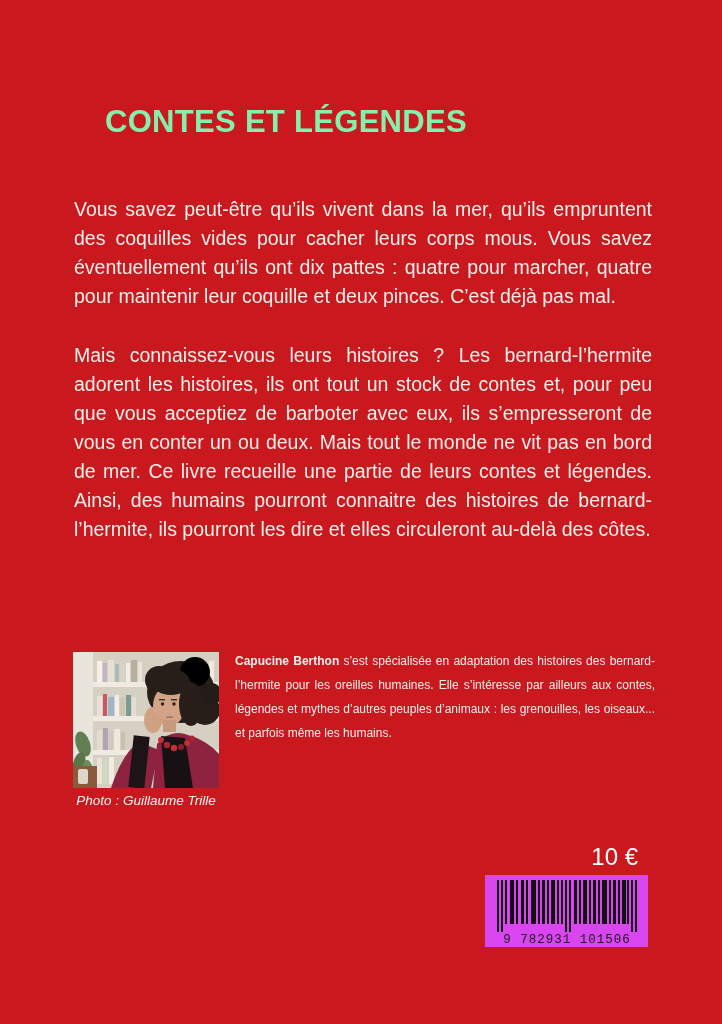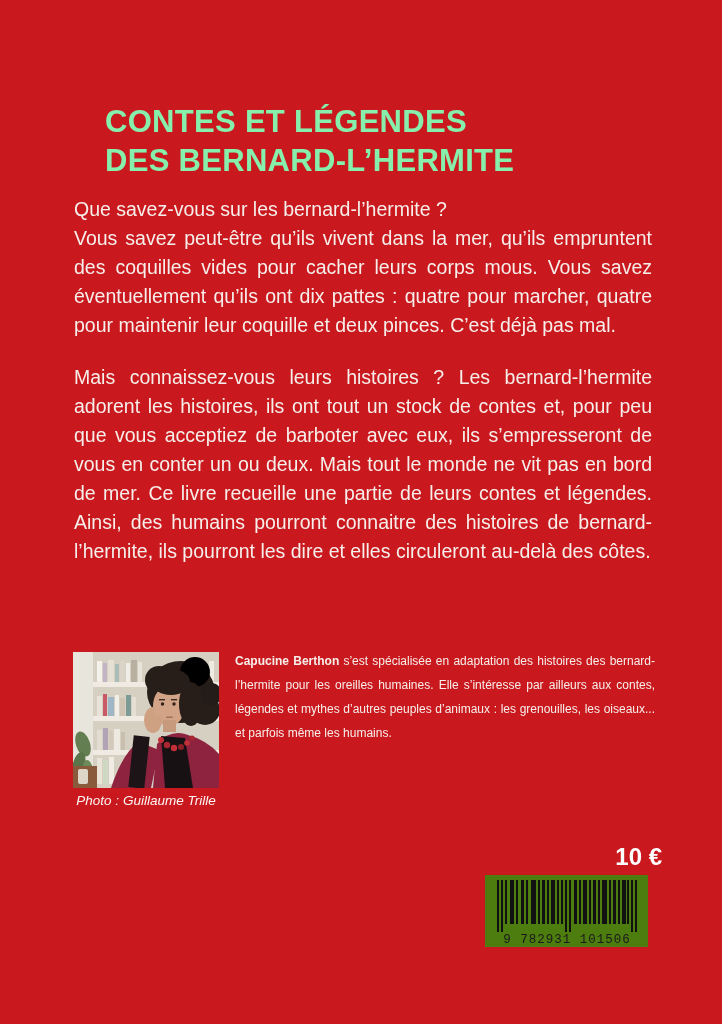--- a/index.html
+++ b/index.html
@@ -29,21 +29,21 @@
   .synopsis {
     position:absolute;
     left:74px; top:195px;
     width:578px;
     font-size:19.5px;
     line-height:29px;
     text-align:justify;
     color:#f6eeea;
   }
   .synopsis p { margin:0; }
-  .synopsis p.gap { margin-top:23px; }
+  .synopsis p.gap { margin-top:30px; }
   .author-section {
     position:absolute;
     left:73px; top:652px;
     width:582px;
     display:flex;
     gap:16px;
     align-items:flex-start;
   }
   .photo-col { width:146px; flex:none; }
   .photo-frame {
@@ -62,30 +62,30 @@
     flex:1;
     font-size:12px;
     line-height:24px;
     text-align:justify;
     margin-top:-3px;
     color:#f6eeea;
   }
   .bio .author-name { font-weight:700; }
   .price {
     position:absolute;
-    top:843px; right:60px;
+    top:843px; right:84px;
     font-size:24px;
-    font-weight:700;
+    font-weight:400;
     color:#ffffff;
   }
   .barcode-box {
     position:absolute;
     top:875px; right:74px;
     width:163px; height:72px;
-    background:#4d7c0f;
+    background:#d946ef;
   }
   .barcode-box svg { display:block; width:163px; height:72px; }
   .isbn-text {
     font-family:"Liberation Mono", monospace;
     font-size:12.5px;
     fill:#1a1a1a;
     letter-spacing:1px;
   }
   .credit {
     position:absolute;
@@ -95,25 +95,23 @@
     color:#fbf5f2;
   }
 </style>
 </head>
 <body>
 
 <div class="page">
 
   <h1 class="title">
     <span>CONTES ET LÉGENDES</span>
-    <span>DES BERNARD-L’HERMITE</span>
   </h1>
 
   <div class="synopsis">
-    <p>Que savez-vous sur les bernard-l’hermite ?</p>
     <p>Vous savez peut-être qu’ils vivent dans la mer, qu’ils empruntent des coquilles vides pour cacher leurs corps mous. Vous savez éventuellement qu’ils ont dix pattes : quatre pour marcher, quatre pour maintenir leur coquille et deux pinces. C’est déjà pas mal.</p>
     <p class="gap">Mais connaissez-vous leurs histoires ? Les bernard-l’hermite adorent les histoires, ils ont tout un stock de contes et, pour peu que vous acceptiez de barboter avec eux, ils s’empresseront de vous en conter un ou deux. Mais tout le monde ne vit pas en bord de mer. Ce livre recueille une partie de leurs contes et légendes. Ainsi, des humains pourront connaitre des histoires de bernard-l’hermite, ils pourront les dire et elles circuleront au-delà des côtes.</p>
   </div>
 
   <div class="author-section">
     <div class="photo-col">
       <svg class="photo-frame" viewBox="0 0 146 136" aria-hidden="true">
 
         <rect x="0" y="0" width="146" height="136" fill="#ccc5b8"></rect>
         <rect x="0" y="0" width="20" height="136" fill="#e8e5dd"></rect>

